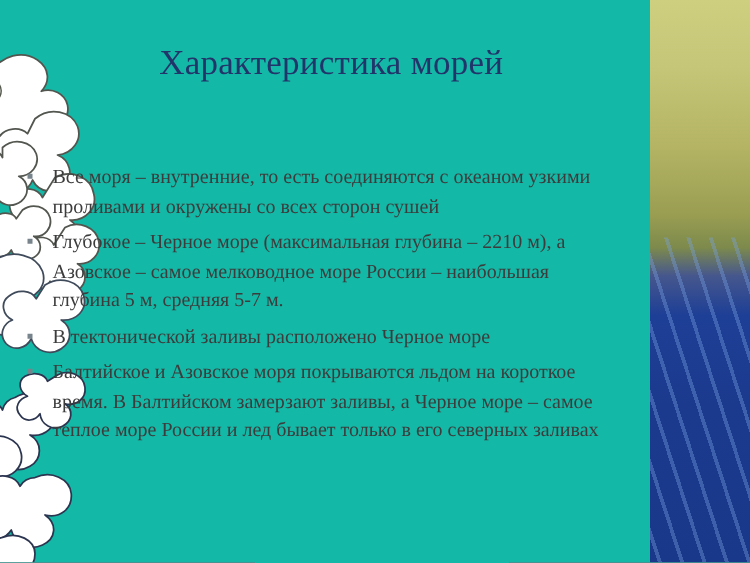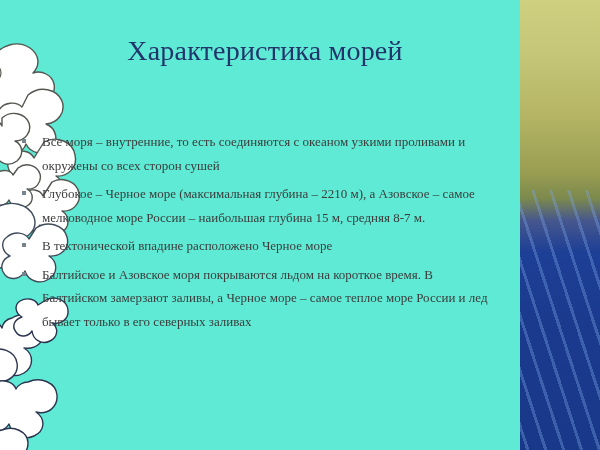--- a/index.html
+++ b/index.html
@@ -6,21 +6,21 @@
   html, body {
     margin: 0;
     padding: 0;
     background: #6e7b82;
   }
   .slide {
     position: relative;
     width: 600px;
     height: 450px;
     overflow: hidden;
-    background: #5eead4;
+    background: #14b8a6;
     font-family: "Liberation Serif", "DejaVu Serif", serif;
   }
 
   
   .wave-panel {
     position: absolute;
     top: 0;
     right: 0;
     width: 80px;
     height: 450px;
@@ -95,21 +95,21 @@
   .bullet-marker {
     position: absolute;
     left: 8px;
     top: 9px;
     width: 4px;
     height: 4px;
     background: #78848c;
   }
   .bullet-text {
     color: #3c3c3c;
-    font-size: 13px;
+    font-size: 16px;
     line-height: 23.5px;
     text-align: left;
   }
 </style>
 </head>
 <body>
 
 <div class="slide">
 
   <div class="wave-panel">
@@ -227,26 +227,26 @@
 
   <div class="body-block">
 
     <div class="bullet-row">
       <span class="bullet-marker"></span>
       <div class="bullet-text">Все моря – внутренние, то есть соединяются с океаном узкими проливами и окружены со всех сторон сушей</div>
     </div>
 
     <div class="bullet-row">
       <span class="bullet-marker"></span>
-      <div class="bullet-text">Глубокое – Черное море (максимальная глубина – 2210 м), а Азовское – самое мелководное море России – наибольшая глубина 15 м, средняя 8-7 м.</div>
-    </div>
-
-    <div class="bullet-row">
-      <span class="bullet-marker"></span>
-      <div class="bullet-text">В тектонической впадине расположено Черное море</div>
+      <div class="bullet-text">Глубокое – Черное море (максимальная глубина – 2210 м), а Азовское – самое мелководное море России – наибольшая глубина 5 м, средняя 5-7 м.</div>
+    </div>
+
+    <div class="bullet-row">
+      <span class="bullet-marker"></span>
+      <div class="bullet-text">В тектонической заливы расположено Черное море</div>
     </div>
 
     <div class="bullet-row">
       <span class="bullet-marker"></span>
       <div class="bullet-text">Балтийское и Азовское моря  покрываются льдом на короткое время. В Балтийском замерзают заливы, а Черное море – самое теплое море России и лед бывает только в его северных заливах</div>
     </div>
 
 
   </div>
 </div>

